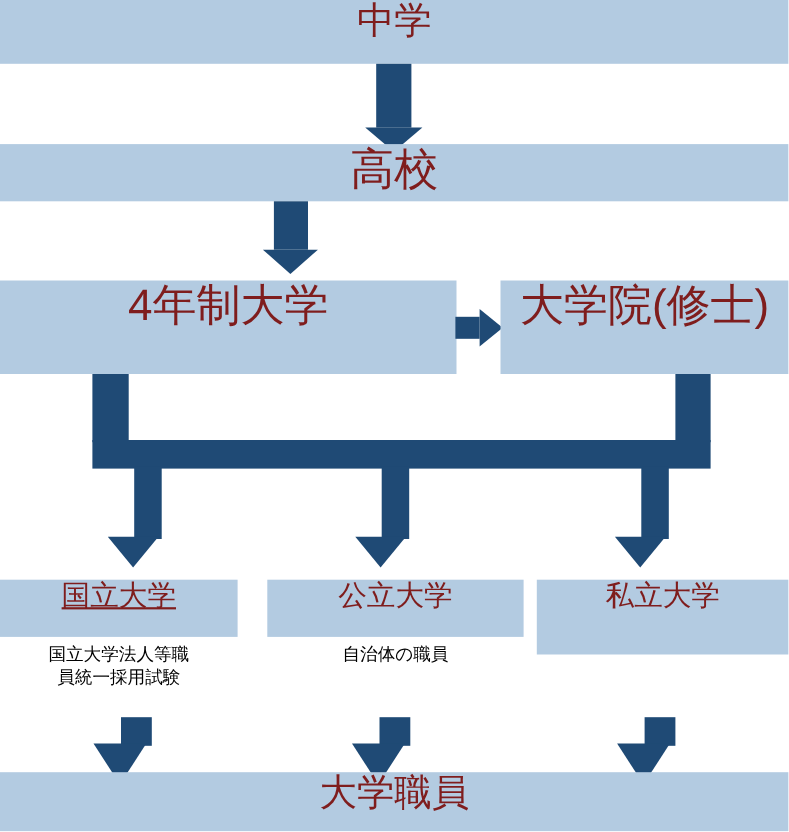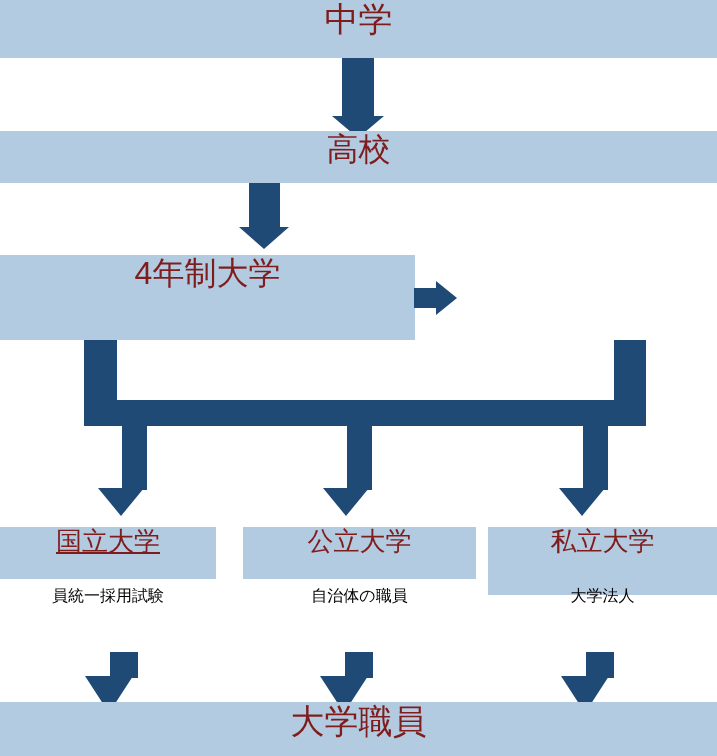--- a/index.html
+++ b/index.html
@@ -22,21 +22,21 @@
     background: #b3cbe1;
     display: flex;
     align-items: flex-start;
     justify-content: center;
     box-sizing: border-box;
     color: #7f1d1d;
     line-height: 1.15;
     white-space: nowrap;
   }
   .box-lvl1 { font-size: 34px; }
-  .box-lvl2 { font-size: 32px; }
+  .box-lvl2 { font-size: 40px; }
   .box-lvl3 { font-size: 26px; }
   .box-final { font-size: 34px; font-family: Liberation Serif, serif; }
 
   .caption {
     position: absolute;
     text-align: center;
     font-size: 16px;
     color: #000000;
     line-height: 1.3;
     box-sizing: border-box;
@@ -97,20 +97,23 @@
 
   <div class="box box-lvl2" style="left:0px; top:255px; width:415px; height:85px;">
     <span>4年制大学</span>
   </div>
 
   <div>
     <div class="arrow-shaft" style="left:414px; top:288px; width:22px; height:20px;"></div>
     <div class="arrow-head-right" style="left:436px; top:281px; border-top-width:17px; border-bottom-width:17px; border-left-width:21px;"></div>
   </div>
 
+  <div class="box box-lvl2" style="left:455px; top:255px; width:262px; height:85px;">
+    <span>大学院(修士)</span>
+  </div>
 
   <div>
 
     <div class="arrow-shaft" style="left:84px; top:340px; width:33px; height:62px;"></div>
 
     <div class="arrow-shaft" style="left:614px; top:340px; width:32px; height:62px;"></div>
 
     <div class="bar" style="left:84px; top:400px; width:562px; height:26px;"></div>
 
     <div>
@@ -126,36 +129,33 @@
     <div>
       <div class="arrow-shaft" style="left:583px; top:424px; width:25px; height:66px;"></div>
       <div class="arrow-head-down" style="left:559px; top:488px; border-left-width:23px; border-right-width:23px; border-top-width:28px;"></div>
     </div>
   </div>
 
   <div class="box box-lvl3" style="left:0px; top:527px; width:216px; height:52px;text-decoration:underline;">
     <span>国立大学</span>
   </div>
   <div class="caption" style="left:0px; top:586px; width:216px;">
+    <div>国立大学法人等職</div>
     <div>員統一採用試験</div>
   </div>
 
   <div class="box box-lvl3" style="left:243px; top:527px; width:233px; height:52px;">
     <span>公立大学</span>
   </div>
   <div class="caption" style="left:233px; top:586px; width:253px;">
     <div>自治体の職員</div>
   </div>
 
   <div class="box box-lvl3" style="left:488px; top:527px; width:229px; height:68px;">
     <span>私立大学</span>
-  </div>
-  <div class="caption" style="left:488px; top:586px; width:229px;">
-    <div>大学法人</div>
-    <div></div>
   </div>
 
   <div>
     <div class="arrow-shaft" style="left:110px; top:652px; width:28px; height:26px;"></div>
     <div class="arrow-head-down" style="left:85px; top:676px; border-left-width:24px; border-right-width:24px; border-top-width:37px;"></div>
   </div>
 
   <div>
     <div class="arrow-shaft" style="left:345px; top:652px; width:28px; height:26px;"></div>
     <div class="arrow-head-down" style="left:320px; top:676px; border-left-width:24px; border-right-width:24px; border-top-width:37px;"></div>

